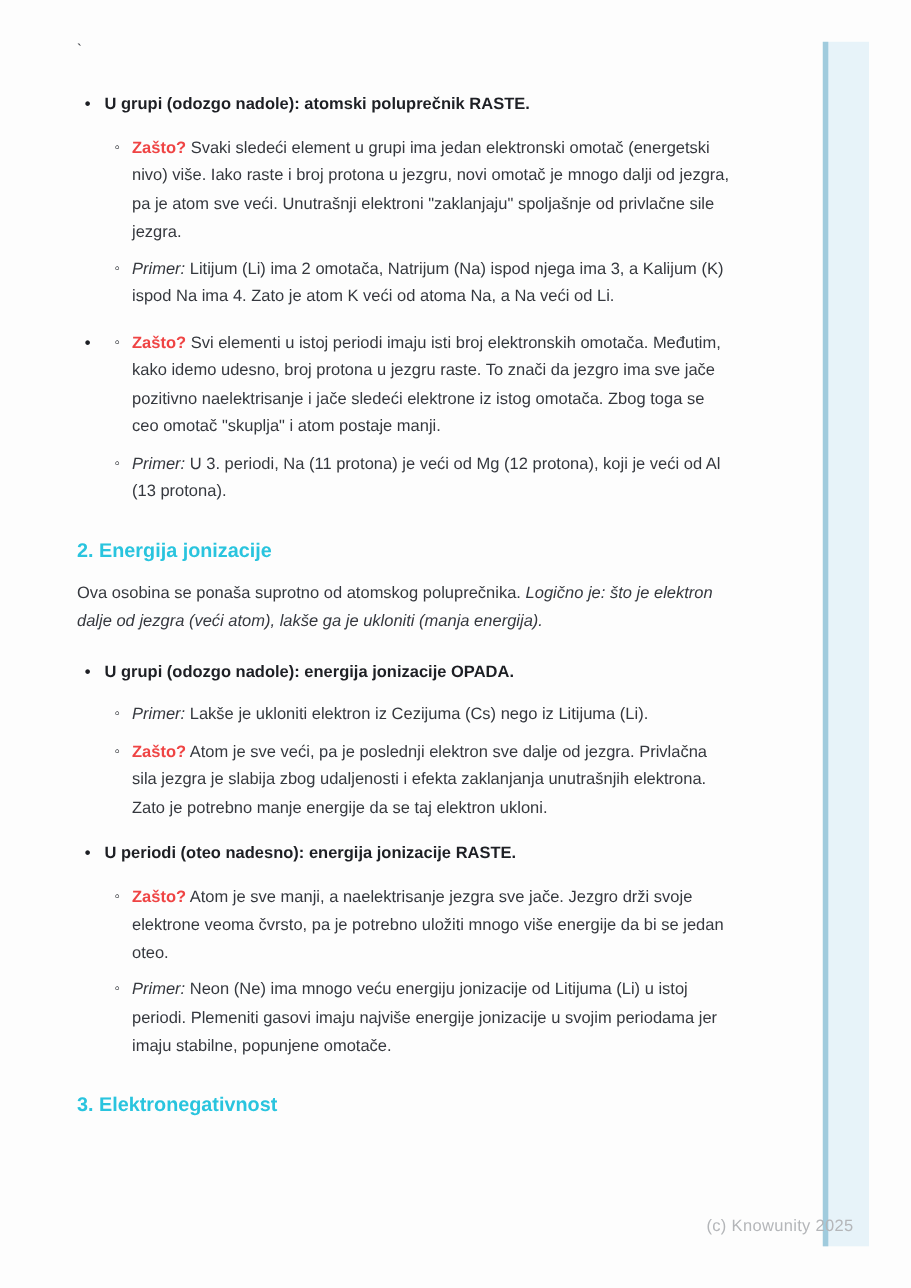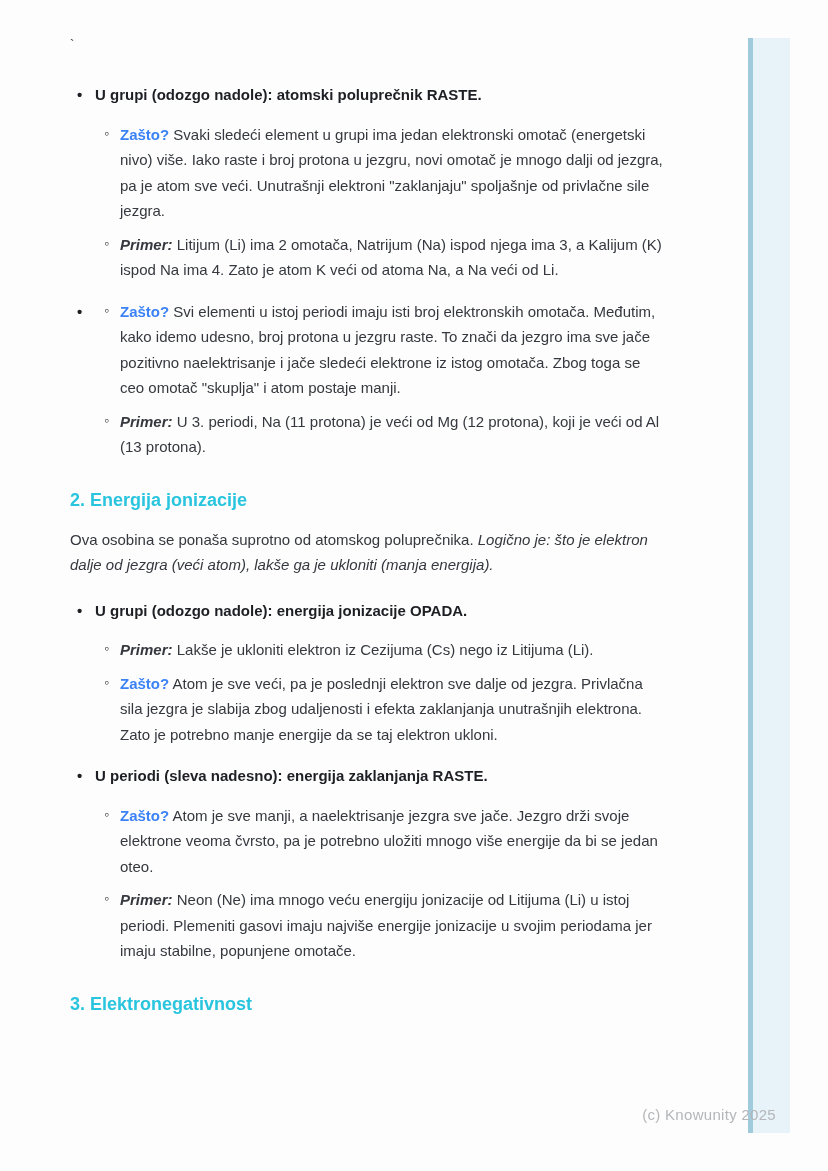--- a/index.html
+++ b/index.html
@@ -69,22 +69,22 @@
   .l2 > li + li { margin-top: 8px; }
   .l2 > li::before {
     content: "\25E6";
     position: absolute;
     left: 9px;
     top: 0px;
     font-size: 14px;
     color: #2a2d33;
   }
   .sub-text { margin: 0; }
-  .lead-bold { font-weight: 700; color: #3b82f6; }
-  .lead-italic { font-style: italic; font-weight: bold; }
+  .lead-bold { font-weight: 700; color: #ef4444; }
+  .lead-italic { font-style: italic; }
   .section-heading {
     margin: 28px 0 14px 0;
     font-size: 18px;
     font-weight: 600;
     line-height: 1.4;
     color: var(--accent, #29c4de);
   }
   .intro { margin: 0 0 20px 0; }
   .intro em { font-style: italic; }
   .last-heading { margin-bottom: 0; }
@@ -134,21 +134,21 @@
         <ul class="l2">
           <li>
             <p class="sub-text"><span class="lead-italic">Primer:</span> <span>Lakše je ukloniti elektron iz Cezijuma (Cs) nego iz Litijuma (Li).</span></p>
           </li>
           <li>
             <p class="sub-text"><span class="lead-bold">Zašto?</span> <span>Atom je sve veći, pa je poslednji elektron sve dalje od jezgra. Privlačna sila jezgra je slabija zbog udaljenosti i efekta zaklanjanja unutrašnjih elektrona. Zato je potrebno manje energije da se taj elektron ukloni.</span></p>
           </li>
         </ul>
       </li>
       <li>
-        <p class="bullet-title">U periodi (sleva nadesno): energija zaklanjanja RASTE.</p>
+        <p class="bullet-title">U periodi (oteo nadesno): energija jonizacije RASTE.</p>
         <ul class="l2">
           <li>
             <p class="sub-text"><span class="lead-bold">Zašto?</span> <span>Atom je sve manji, a naelektrisanje jezgra sve jače. Jezgro drži svoje elektrone veoma čvrsto, pa je potrebno uložiti mnogo više energije da bi se jedan oteo.</span></p>
           </li>
           <li>
             <p class="sub-text"><span class="lead-italic">Primer:</span> <span>Neon (Ne) ima mnogo veću energiju jonizacije od Litijuma (Li) u istoj periodi. Plemeniti gasovi imaju najviše energije jonizacije u svojim periodama jer imaju stabilne, popunjene omotače.</span></p>
           </li>
         </ul>
       </li>
     </ul>

